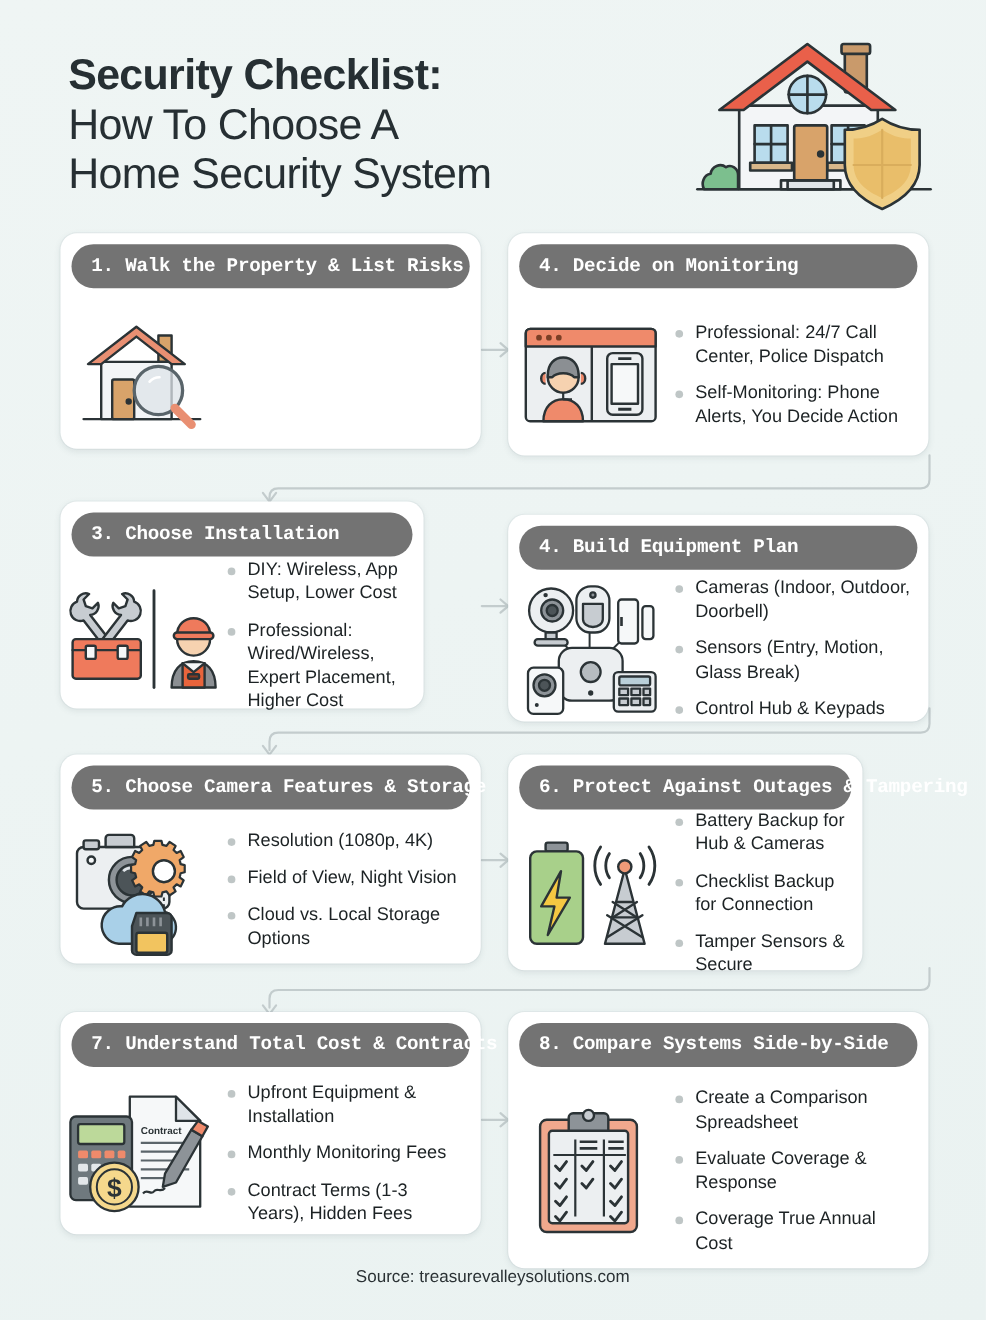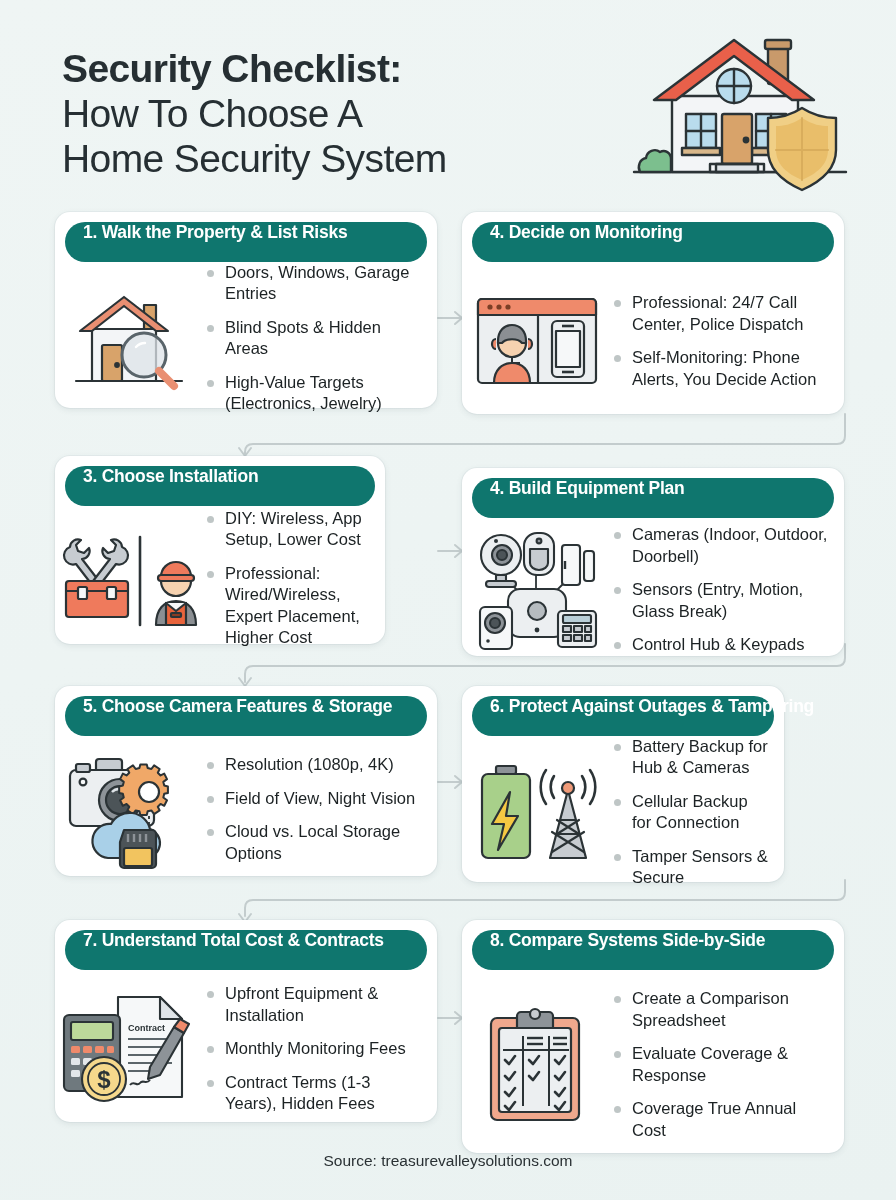--- a/index.html
+++ b/index.html
@@ -58,24 +58,25 @@
   .card {
     position: absolute;
     background: #ffffff;
     border-radius: 15px;
     box-shadow: 0 2px 6px rgba(60,80,90,0.10), 0 0 0 1px rgba(120,140,150,0.07);
   }
   .card-head {
     position: absolute;
     left: 10px; top: 10px; right: 10px;
     height: 40px;
-    background: #0f766e;
+    background: #737373;
     border-radius: 20px;
     display: flex;
-    align-items: flex-start;
+    align-items: center;
+    font-family: Liberation Mono, monospace;
   }
   .card-head span {
     color: #ffffff;
     font-weight: 700;
     font-size: 17.5px;
     letter-spacing: -0.25px;
     padding-left: 18px;
     white-space: nowrap;
   }
   .card-body {
@@ -232,25 +233,20 @@
               <path d="M22 46h64v52H22z" fill="#f3f5f7"></path>
               <path d="M54 14 10 48h12l32-25 32 25h12z" fill="#e98f72"></path>
               <rect x="32" y="62" width="20" height="36" rx="1.5" fill="#d8a36a"></rect>
               <circle cx="47" cy="82" r="1.8" fill="#2b3336"></circle>
               <circle cx="74" cy="72" r="22" fill="#dde3e8" fill-opacity="0.75" stroke="#59646a" stroke-width="3"></circle>
               <path d="M66 64a12 12 0 0 1 9-4" stroke="#ffffff" stroke-width="2.4"></path>
               <line x1="89" y1="88" x2="104" y2="103" stroke="#e98f72" stroke-width="8"></line>
             </g>
           </svg>
         </div>
-        <div class="bullets">
-          <div class="bullet">Doors, Windows, Garage Entries</div>
-          <div class="bullet">Blind Spots &amp; Hidden Areas</div>
-          <div class="bullet">High-Value Targets (Electronics, Jewelry)</div>
-        </div>
       </div>
     </div>
 
     <div class="card" style="left:462px; top:212px; width:382px; height:202px;">
       <div class="card-head">
         <span>4. Decide on Monitoring</span>
       </div>
       <div class="card-body">
         <div class="card-icon">
           <svg width="126" height="92" viewBox="0 0 126 92">
@@ -437,21 +433,21 @@
               <path d="M80 96l32-20M112 96L80 76"></path>
               <circle cx="96" cy="32" r="6" fill="#ef9a78"></circle>
 
               <path d="M82 20a20 20 0 0 0 0 22M74 14a30 30 0 0 0 0 34" stroke-width="2.6"></path>
               <path d="M110 20a20 20 0 0 1 0 22M118 14a30 30 0 0 1 0 34" stroke-width="2.6"></path>
             </g>
           </svg>
         </div>
         <div class="bullets">
           <div class="bullet">Battery Backup for Hub &amp; Cameras</div>
-          <div class="bullet">Cellular Backup for Connection</div>
+          <div class="bullet">Checklist Backup for Connection</div>
           <div class="bullet">Tamper Sensors &amp; Secure</div>
         </div>
       </div>
     </div>
 
     <div class="card" style="left:55px; top:920px; width:382px; height:202px;">
       <div class="card-head">
         <span>7. Understand Total Cost &amp; Contracts</span>
       </div>
       <div class="card-body">

